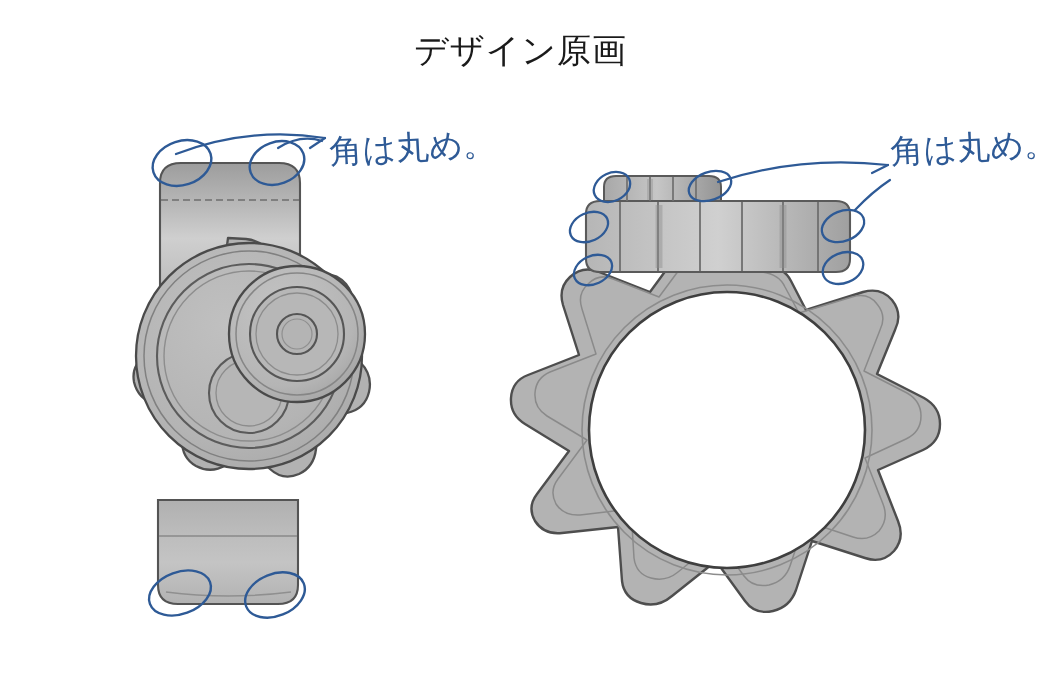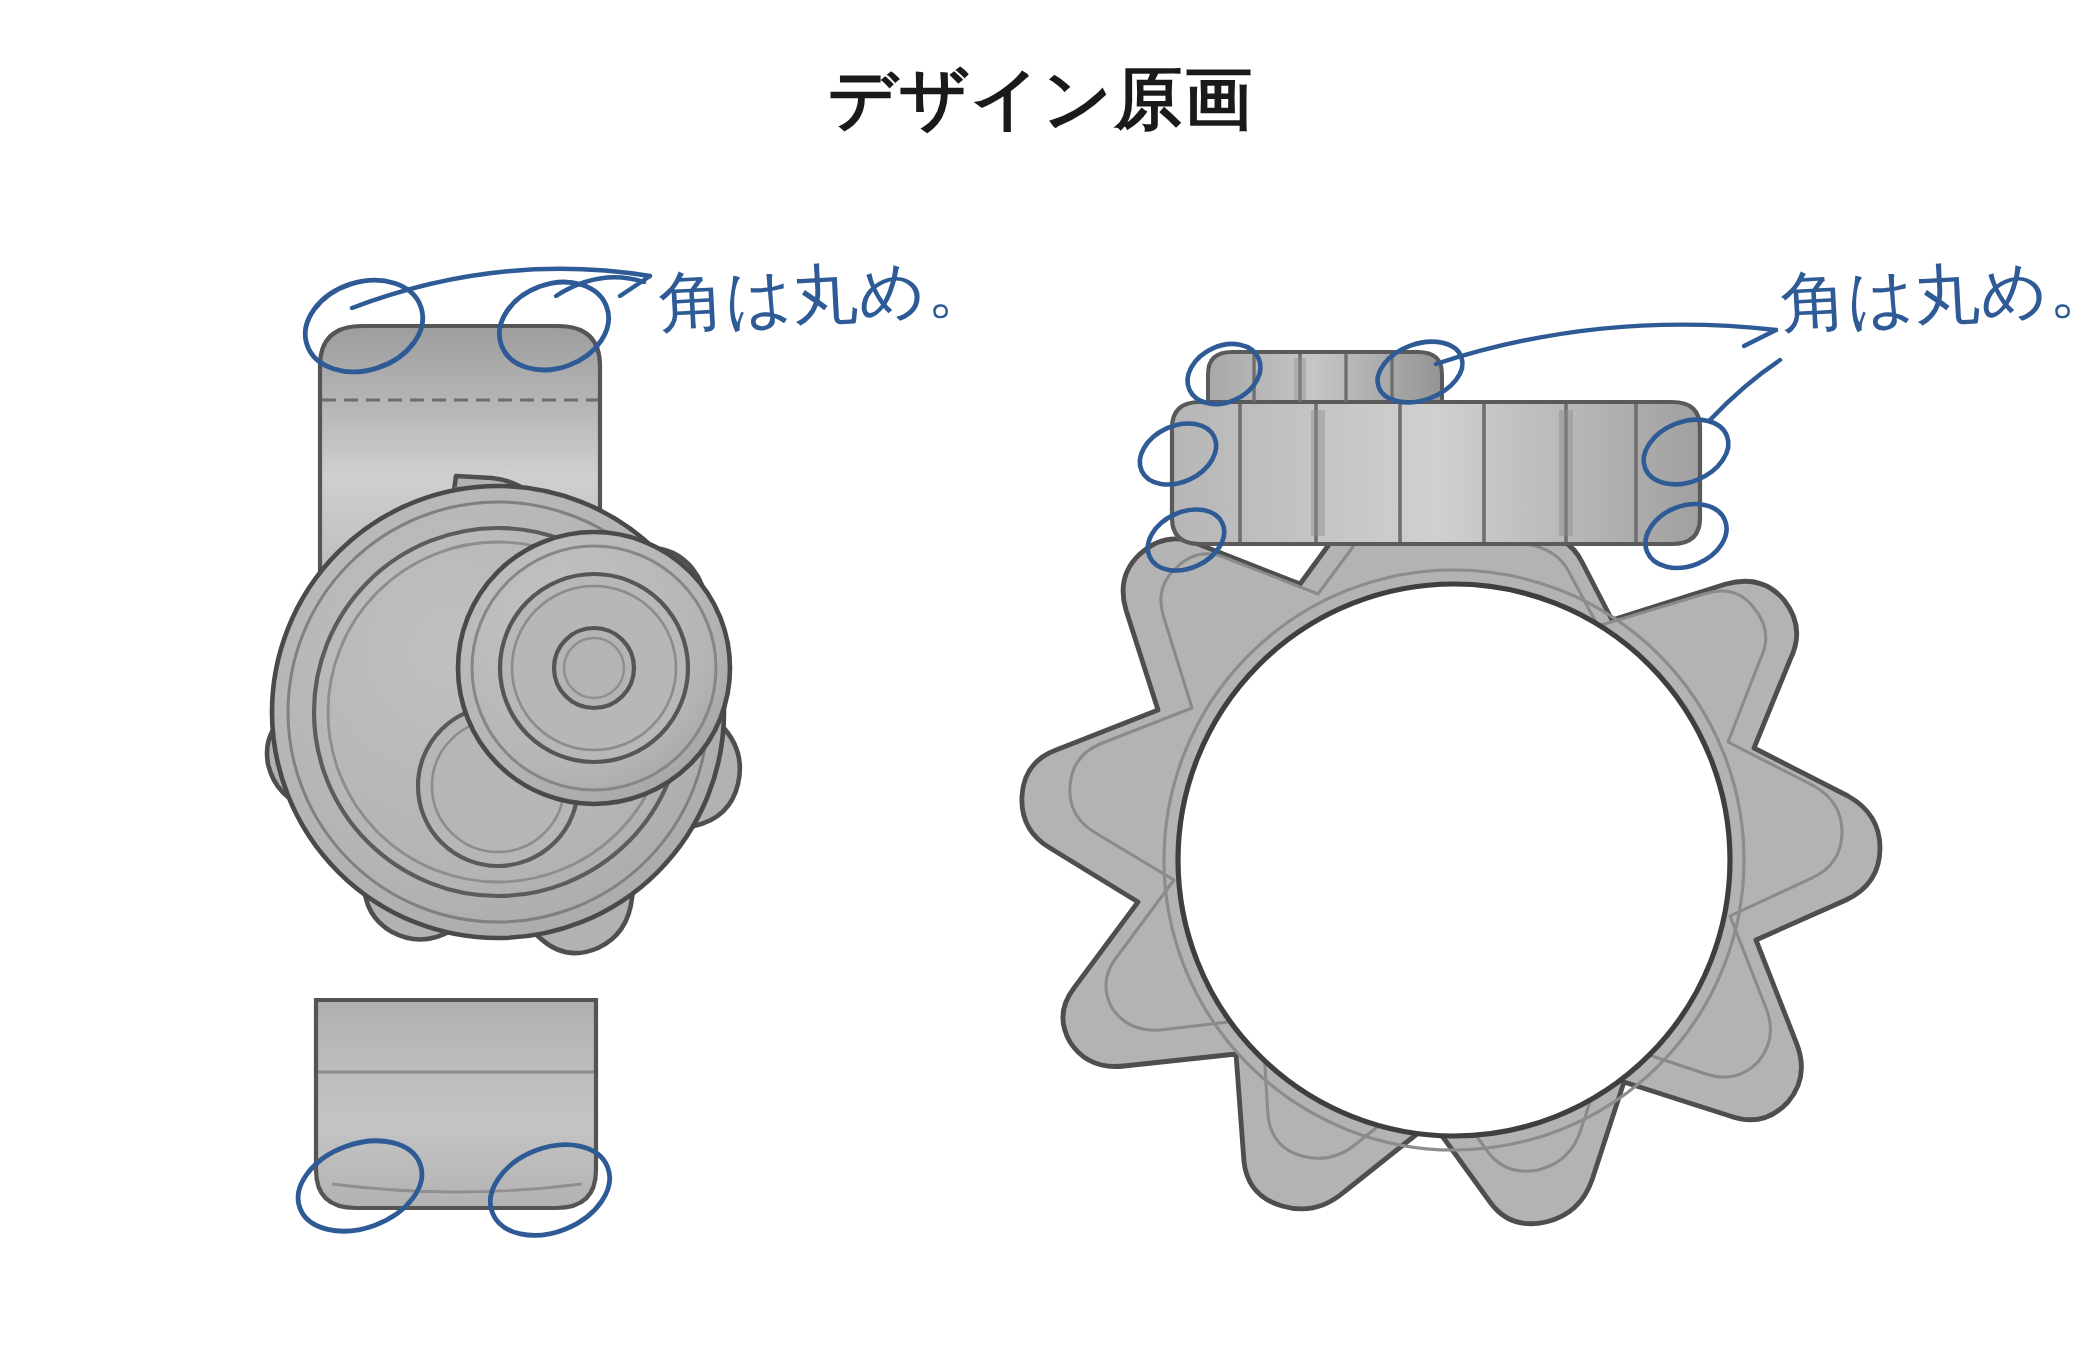--- a/index.html
+++ b/index.html
@@ -17,21 +17,21 @@
     background: #ffffff;
     overflow: hidden;
   }
   #page-title {
     position: absolute;
     left: 0;
     top: 28px;
     width: 1041px;
     text-align: center;
     font-size: 34px;
-    font-weight: 700;
+    font-weight: 400;
     letter-spacing: 1px;
     color: #1a1a1a;
     line-height: 44px;
     user-select: none;
   }
   #artboard {
     position: absolute;
     left: 0;
     top: 0;
     width: 1041px;

